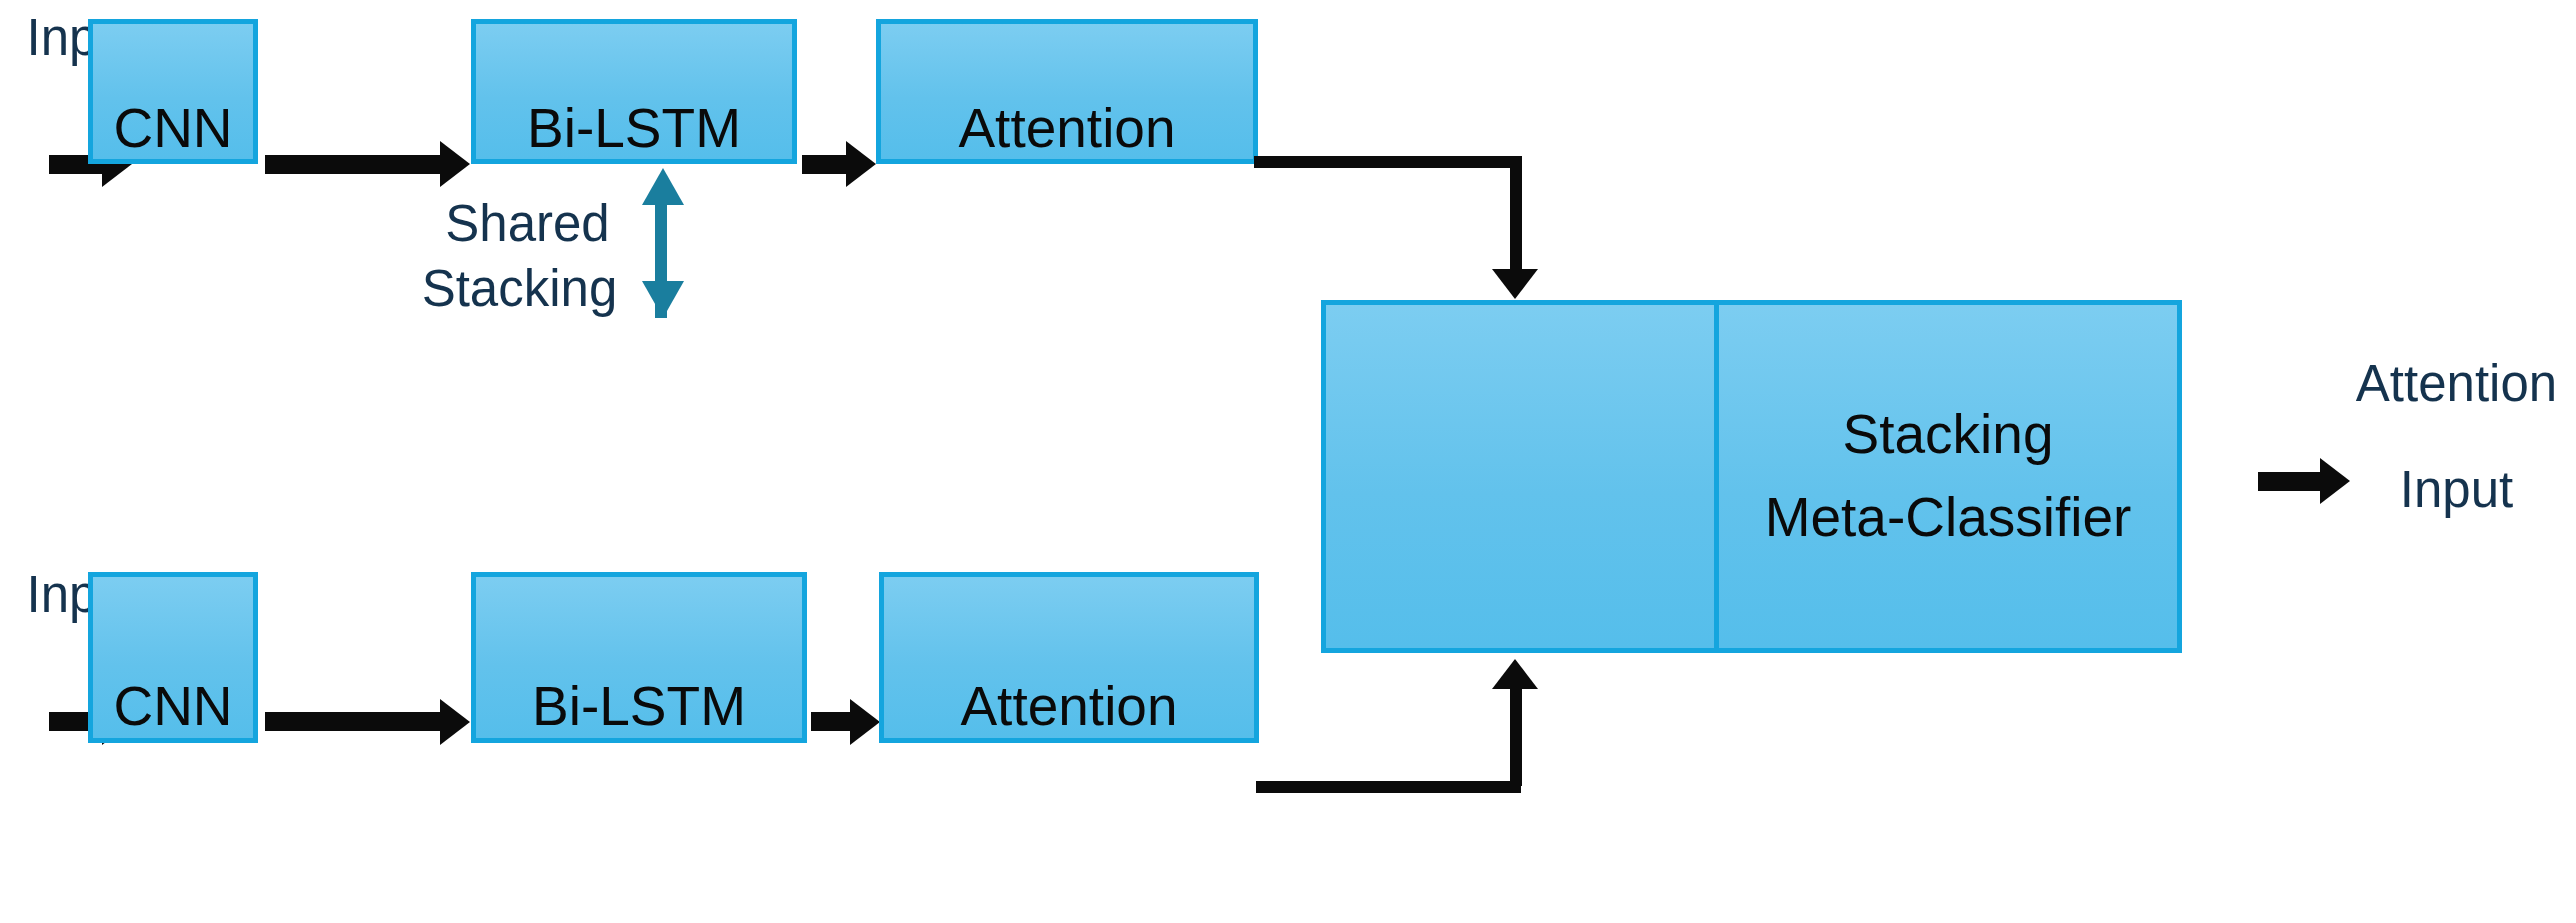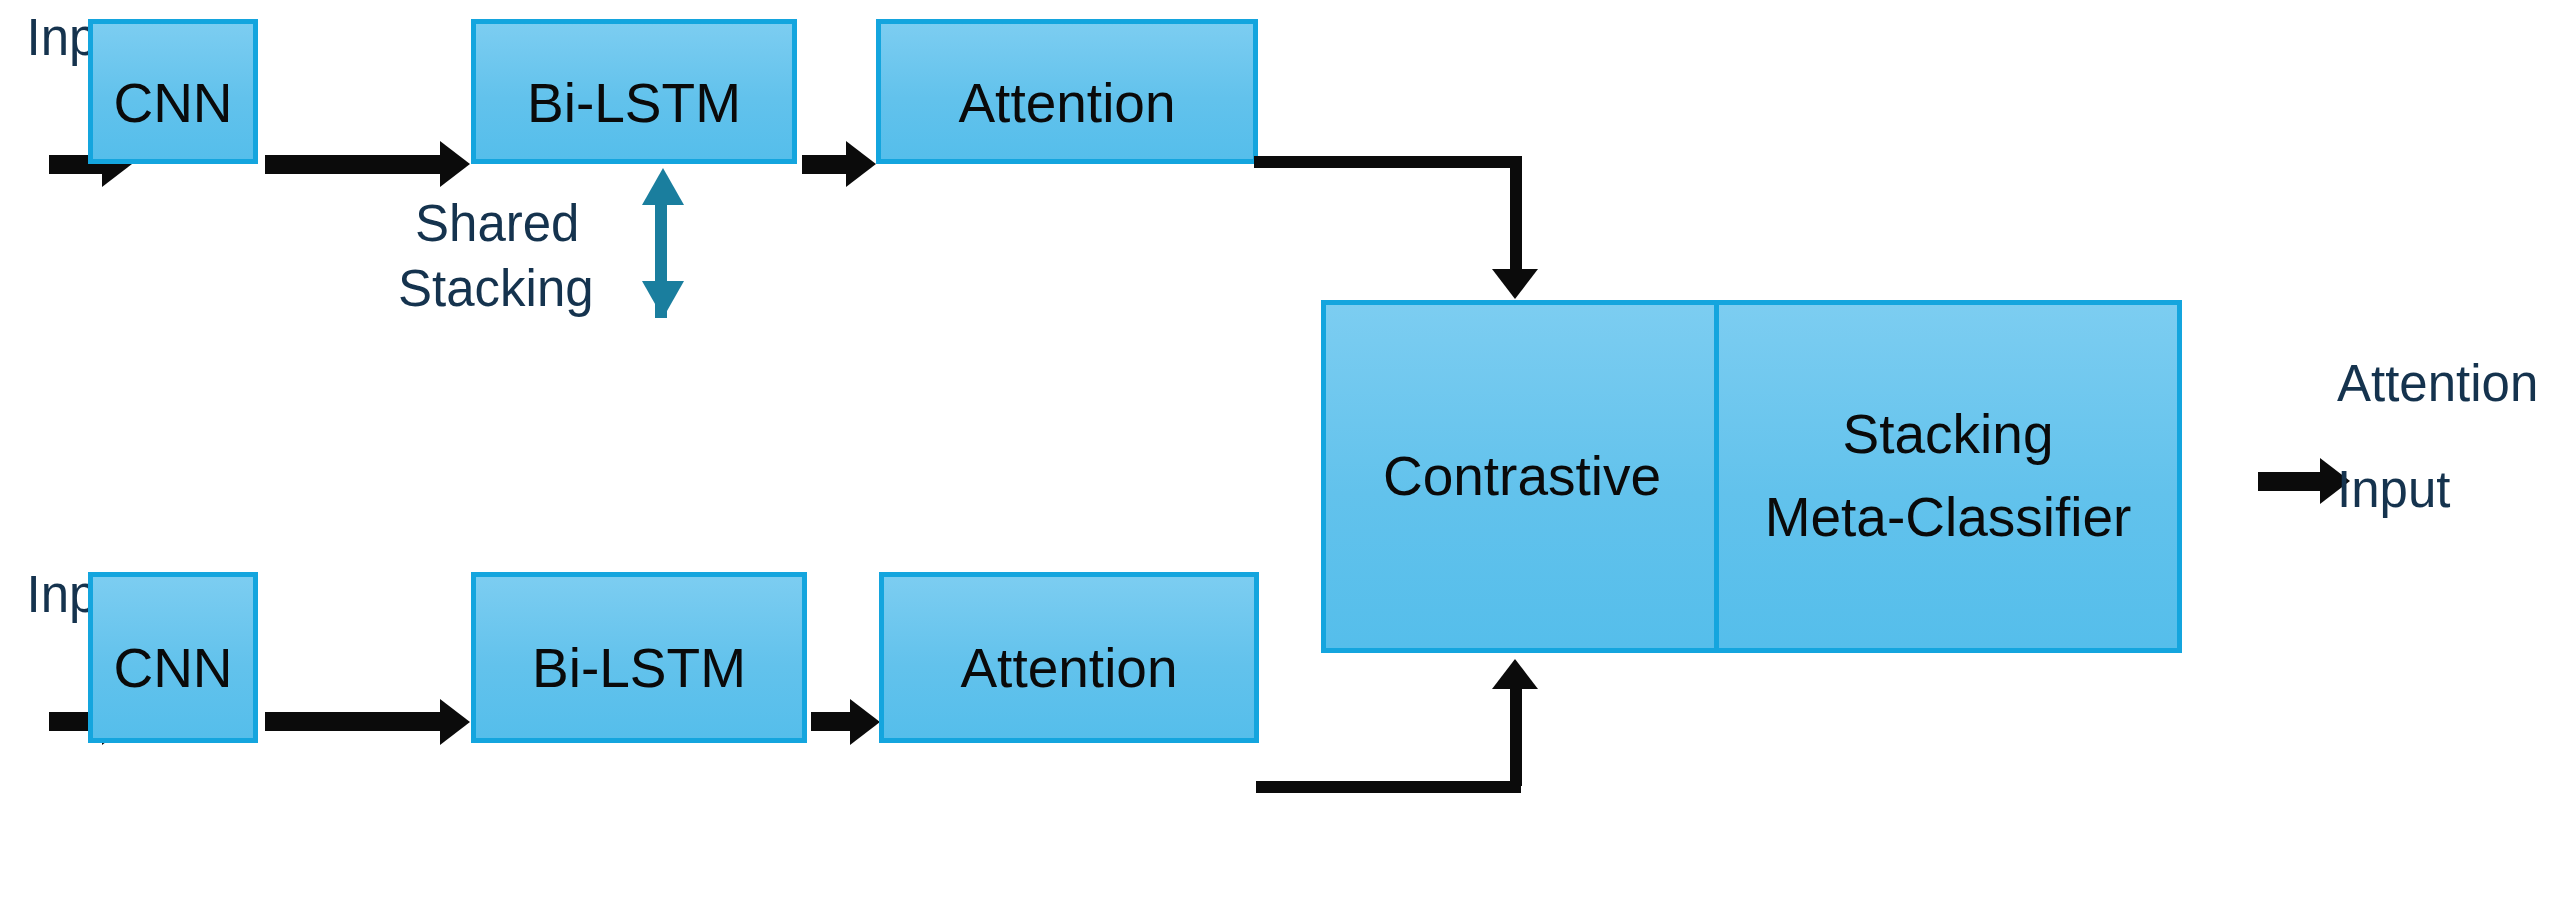--- a/index.html
+++ b/index.html
@@ -29,21 +29,21 @@
     letter-spacing: 0px;
     line-height: 1.12;
     text-align: center;
   }
   .box .label {
     display: block;
     white-space: nowrap;
   }
   
   .box.single {
-    justify-content: center;
+    justify-content: flex-end;
   }
   .box.single .label {
     margin-top: 23px;
     font-size: 55px;
   }
   .box.double {
     justify-content: center;
   }
   .box.double .label {
     font-size: 55px;
@@ -53,20 +53,21 @@
   }
   
   .side-label {
     position: absolute;
     color: #15334E;
     font-size: 51px;
     line-height: 1.22;
     white-space: nowrap;
   }
   .side-label.center {
+    text-align: center;
   }
   
   .hline {
     position: absolute;
     background: #0B0B0B;
   }
   .vline {
     position: absolute;
     background: #0B0B0B;
   }
@@ -177,21 +178,20 @@
 
   <div class="box single" style="left:879px; top:572px; width:380px; height:171px;">
     <span class="label">Attention</span>
   </div>
 
   <div class="hline" style="left:1256px; top:781px; width:265px; height:11.5px;"></div>
   <div class="vline" style="left:1510px; top:689px; width:11.5px; height:97px;"></div>
   <div class="arrow-up" style="left:1492px; top:659px;"></div>
 
   <div class="box double" style="left:1321px; top:300px; width:402px; height:353px;">
-    <span class="label">Contrastive</span>
   </div>
 
   <div class="hline" style="left:1723px; top:472px; width:42px; height:19.4px;"></div>
   <div class="arrow-right" style="left:1762px; top:458px;"></div>
 
   <div class="box double" style="left:1714px; top:300px; width:468px; height:353px;">
     <span class="label">Stacking</span>
     <span class="label">Meta-Classifier</span>
   </div>
 

